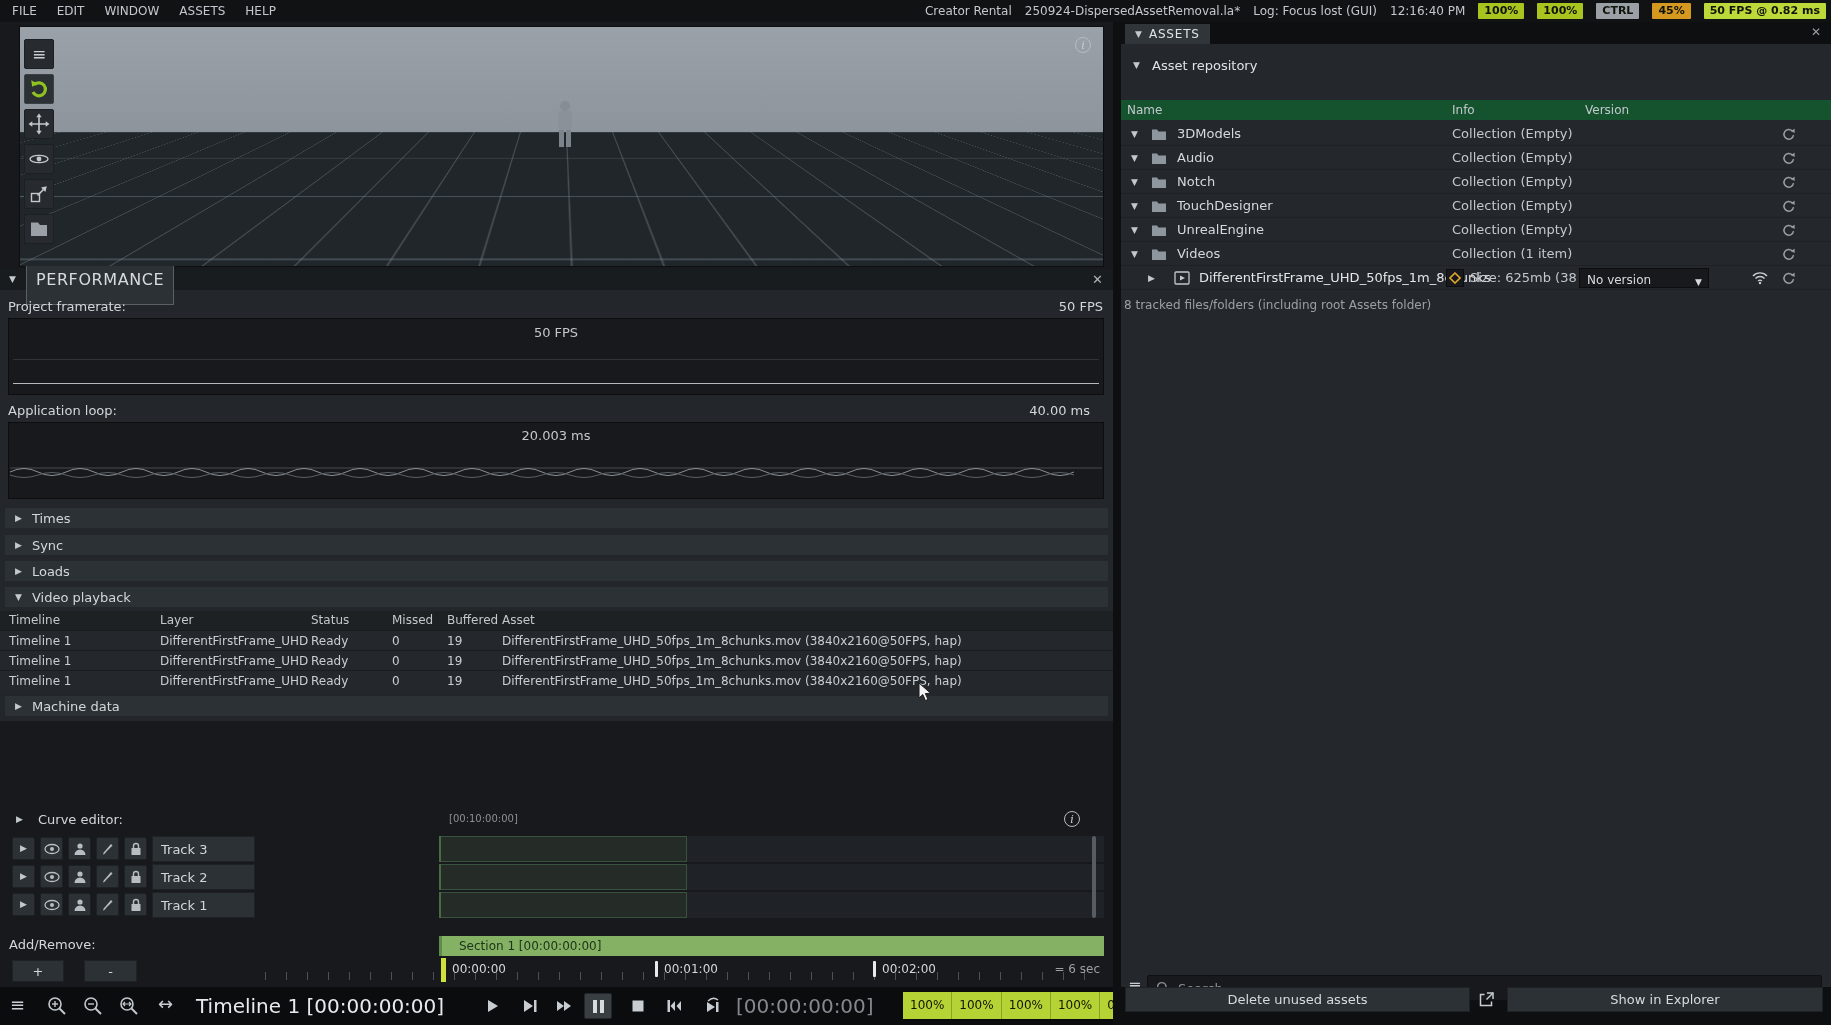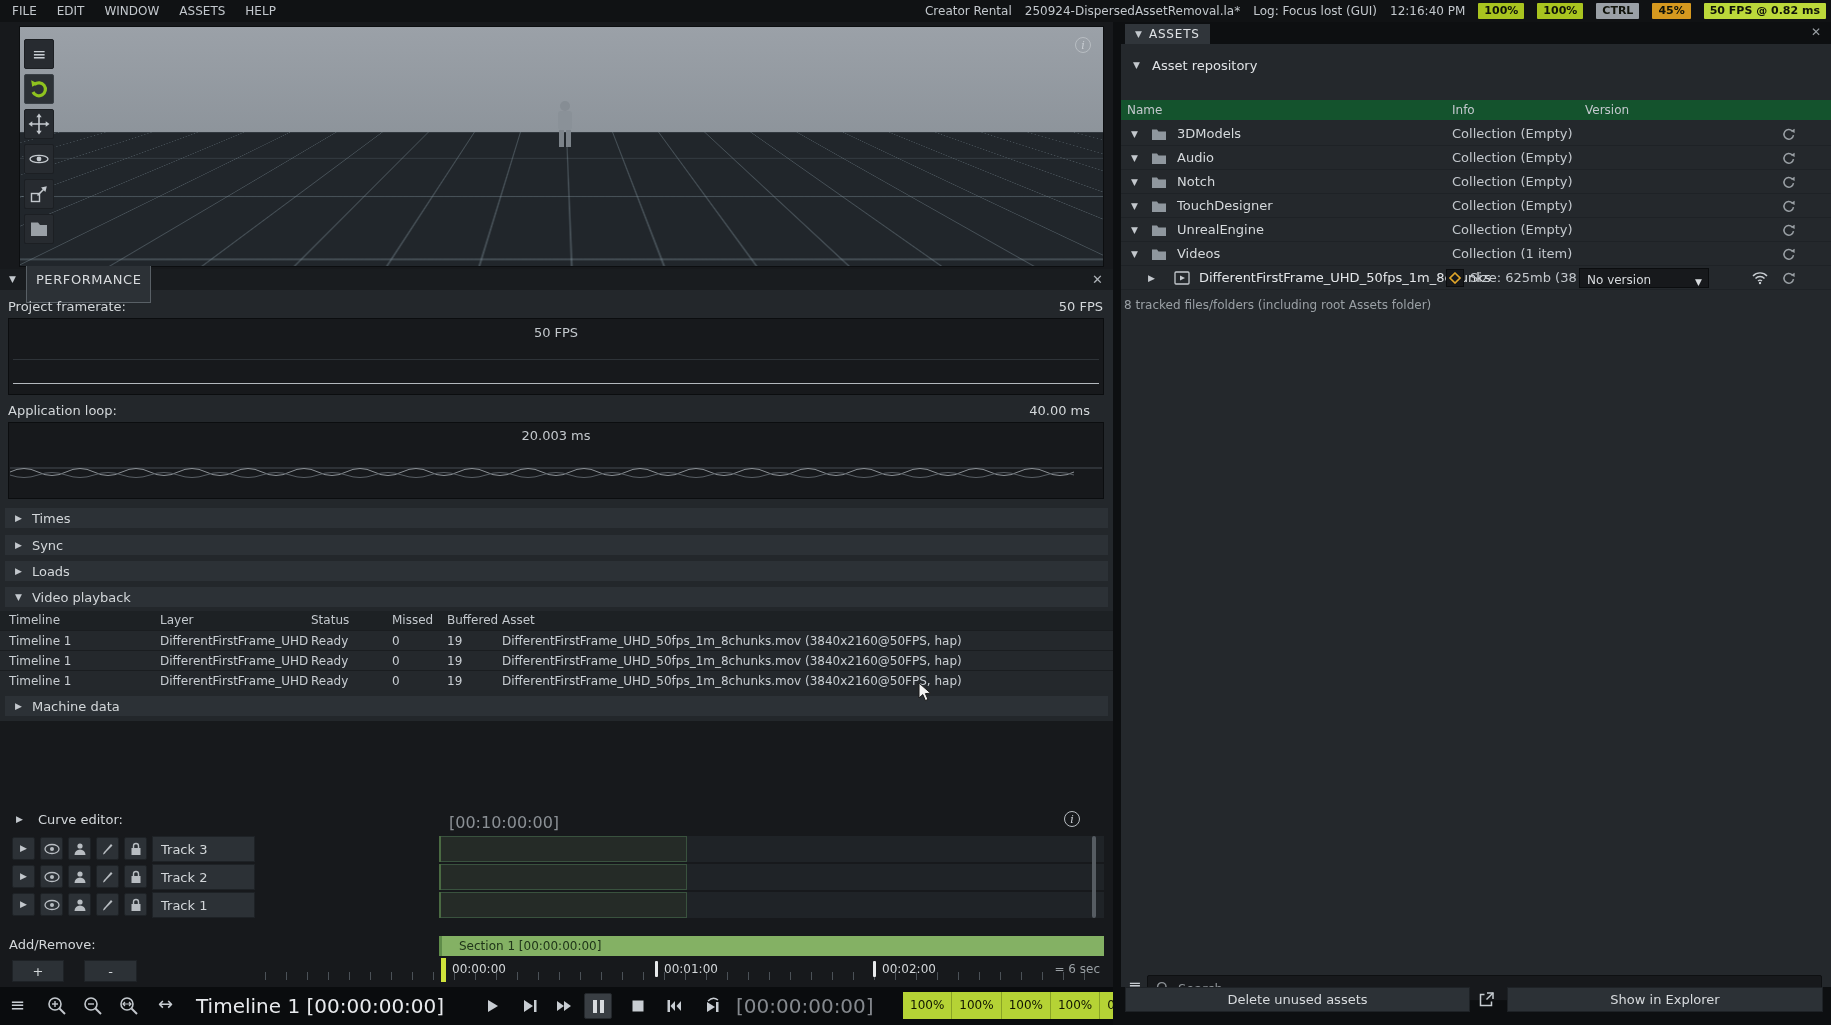--- a/index.html
+++ b/index.html
@@ -26,21 +26,21 @@
   .glyph{color:#c8cdd2;line-height:1}
   .info-ic{width:16px;height:16px;border:1px solid #b8bdc2;border-radius:50%;color:#c8cdd2;font-size:11px;font-style:italic;display:flex;align-items:center;justify-content:center;font-family:"DejaVu Serif",serif}
   
   .fig-head{position:absolute;left:540px;top:74px;width:10px;height:10px;border-radius:50%;background:#868d94}
   .fig-body{position:absolute;left:538px;top:84px;width:14px;height:19px;border-radius:3px;background:#8a9198}
   .fig-legL{position:absolute;left:539px;top:103px;width:5px;height:17px;background:#7c838a}
   .fig-legR{position:absolute;left:546px;top:103px;width:5px;height:17px;background:#7c838a}
   
   #perf{position:absolute;left:0;top:269px;width:1113px;height:452px;background:#23272b}
   #perf-header{position:absolute;left:0;top:0;width:100%;height:21px;background:#191c1f;display:flex;align-items:center}
-  .perf-tab{margin-left:10px;border:1px solid #596066;background:#2c3136;padding:15px 9px;font-size:13px;letter-spacing:.6px;color:#d8dbde}
+  .perf-tab{margin-left:10px;border:1px solid #596066;background:#2c3136;padding:15px 9px;font-size:16px;letter-spacing:.6px;color:#d8dbde}
   .close-x{margin-left:auto;margin-right:10px;color:#aeb3b8;font-size:13px;cursor:default}
   .graph{position:absolute;background:#17191c;border:1px solid #0b0d0f}
   .sec-bar{position:absolute;left:5px;width:1103px;height:20px;background:#2c3136;display:flex;align-items:center}
   .sec-bar .tri{margin-left:10px}
   .sec-bar .lbl{margin-left:10px}
   .tri{font-size:9px;color:#c3c8cd;line-height:1}
   .lbl{font-size:13px;color:#d3d7da}
   .muted{color:#8f959b}
   .th{font-size:12px;color:#c3c8cd}
   .td{font-size:12px;color:#c9ced3}
@@ -257,21 +257,21 @@
 
     <div class="sec-bar" style="top:427px">
       <span class="tri">▶</span>
       <span class="lbl">Machine data</span>
     </div>
   </div>
 
   <div id="curve">
     <span class="abs tri" style="left:16px;top:9px">▶</span>
     <span class="abs lbl" style="left:38px;top:6px">Curve editor:</span>
-    <span class="abs" style="left:449px;top:7px;font-size:16px;color:#8b9095">[00:10:00:00]</span>
+    <span class="abs" style="left:449px;top:7px;font-size:10px;color:#8b9095">[00:10:00:00]</span>
     <div class="abs" style="left:1064px;top:5px">
       <div class="info-ic">i</div>
     </div>
 
     <div class="abs" style="left:0;top:30px;width:1113px;height:26px">
       <div class="icon-box" style="left:12px;top:1px">
           <span class="tri">▶</span>
         </div>
       <div class="icon-box" style="left:40px;top:1px">
         <svg width="16" height="12">

